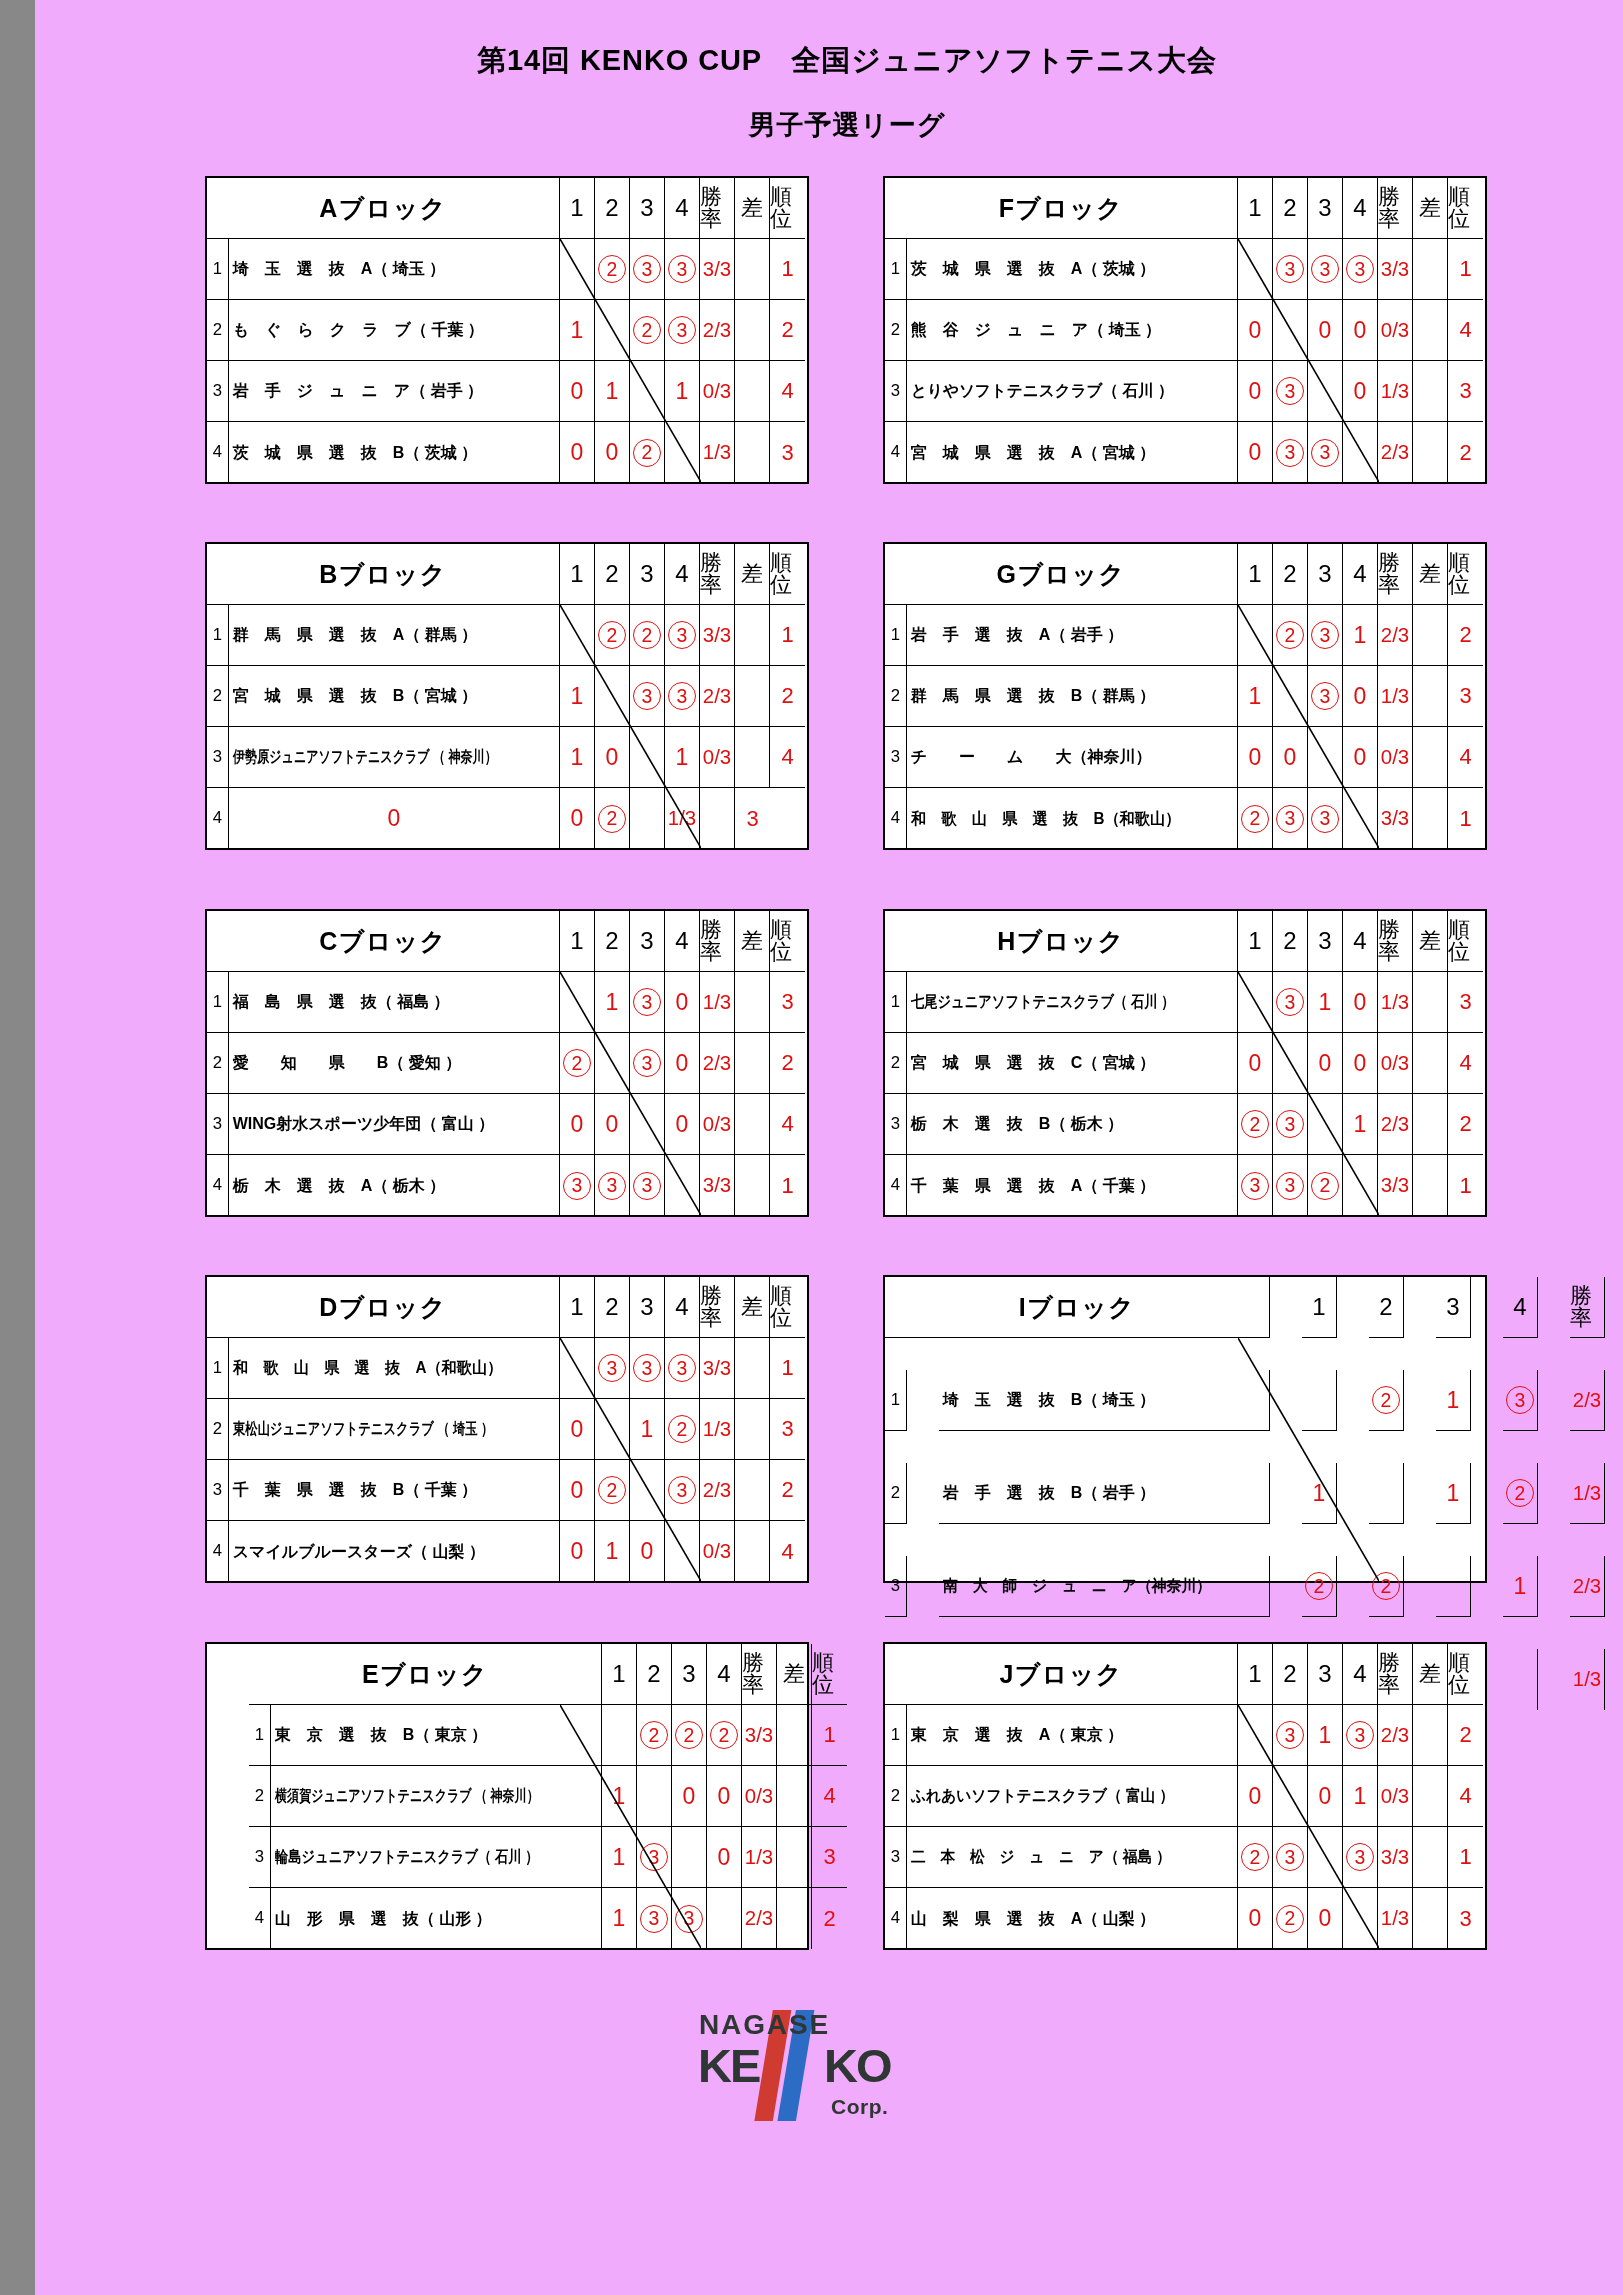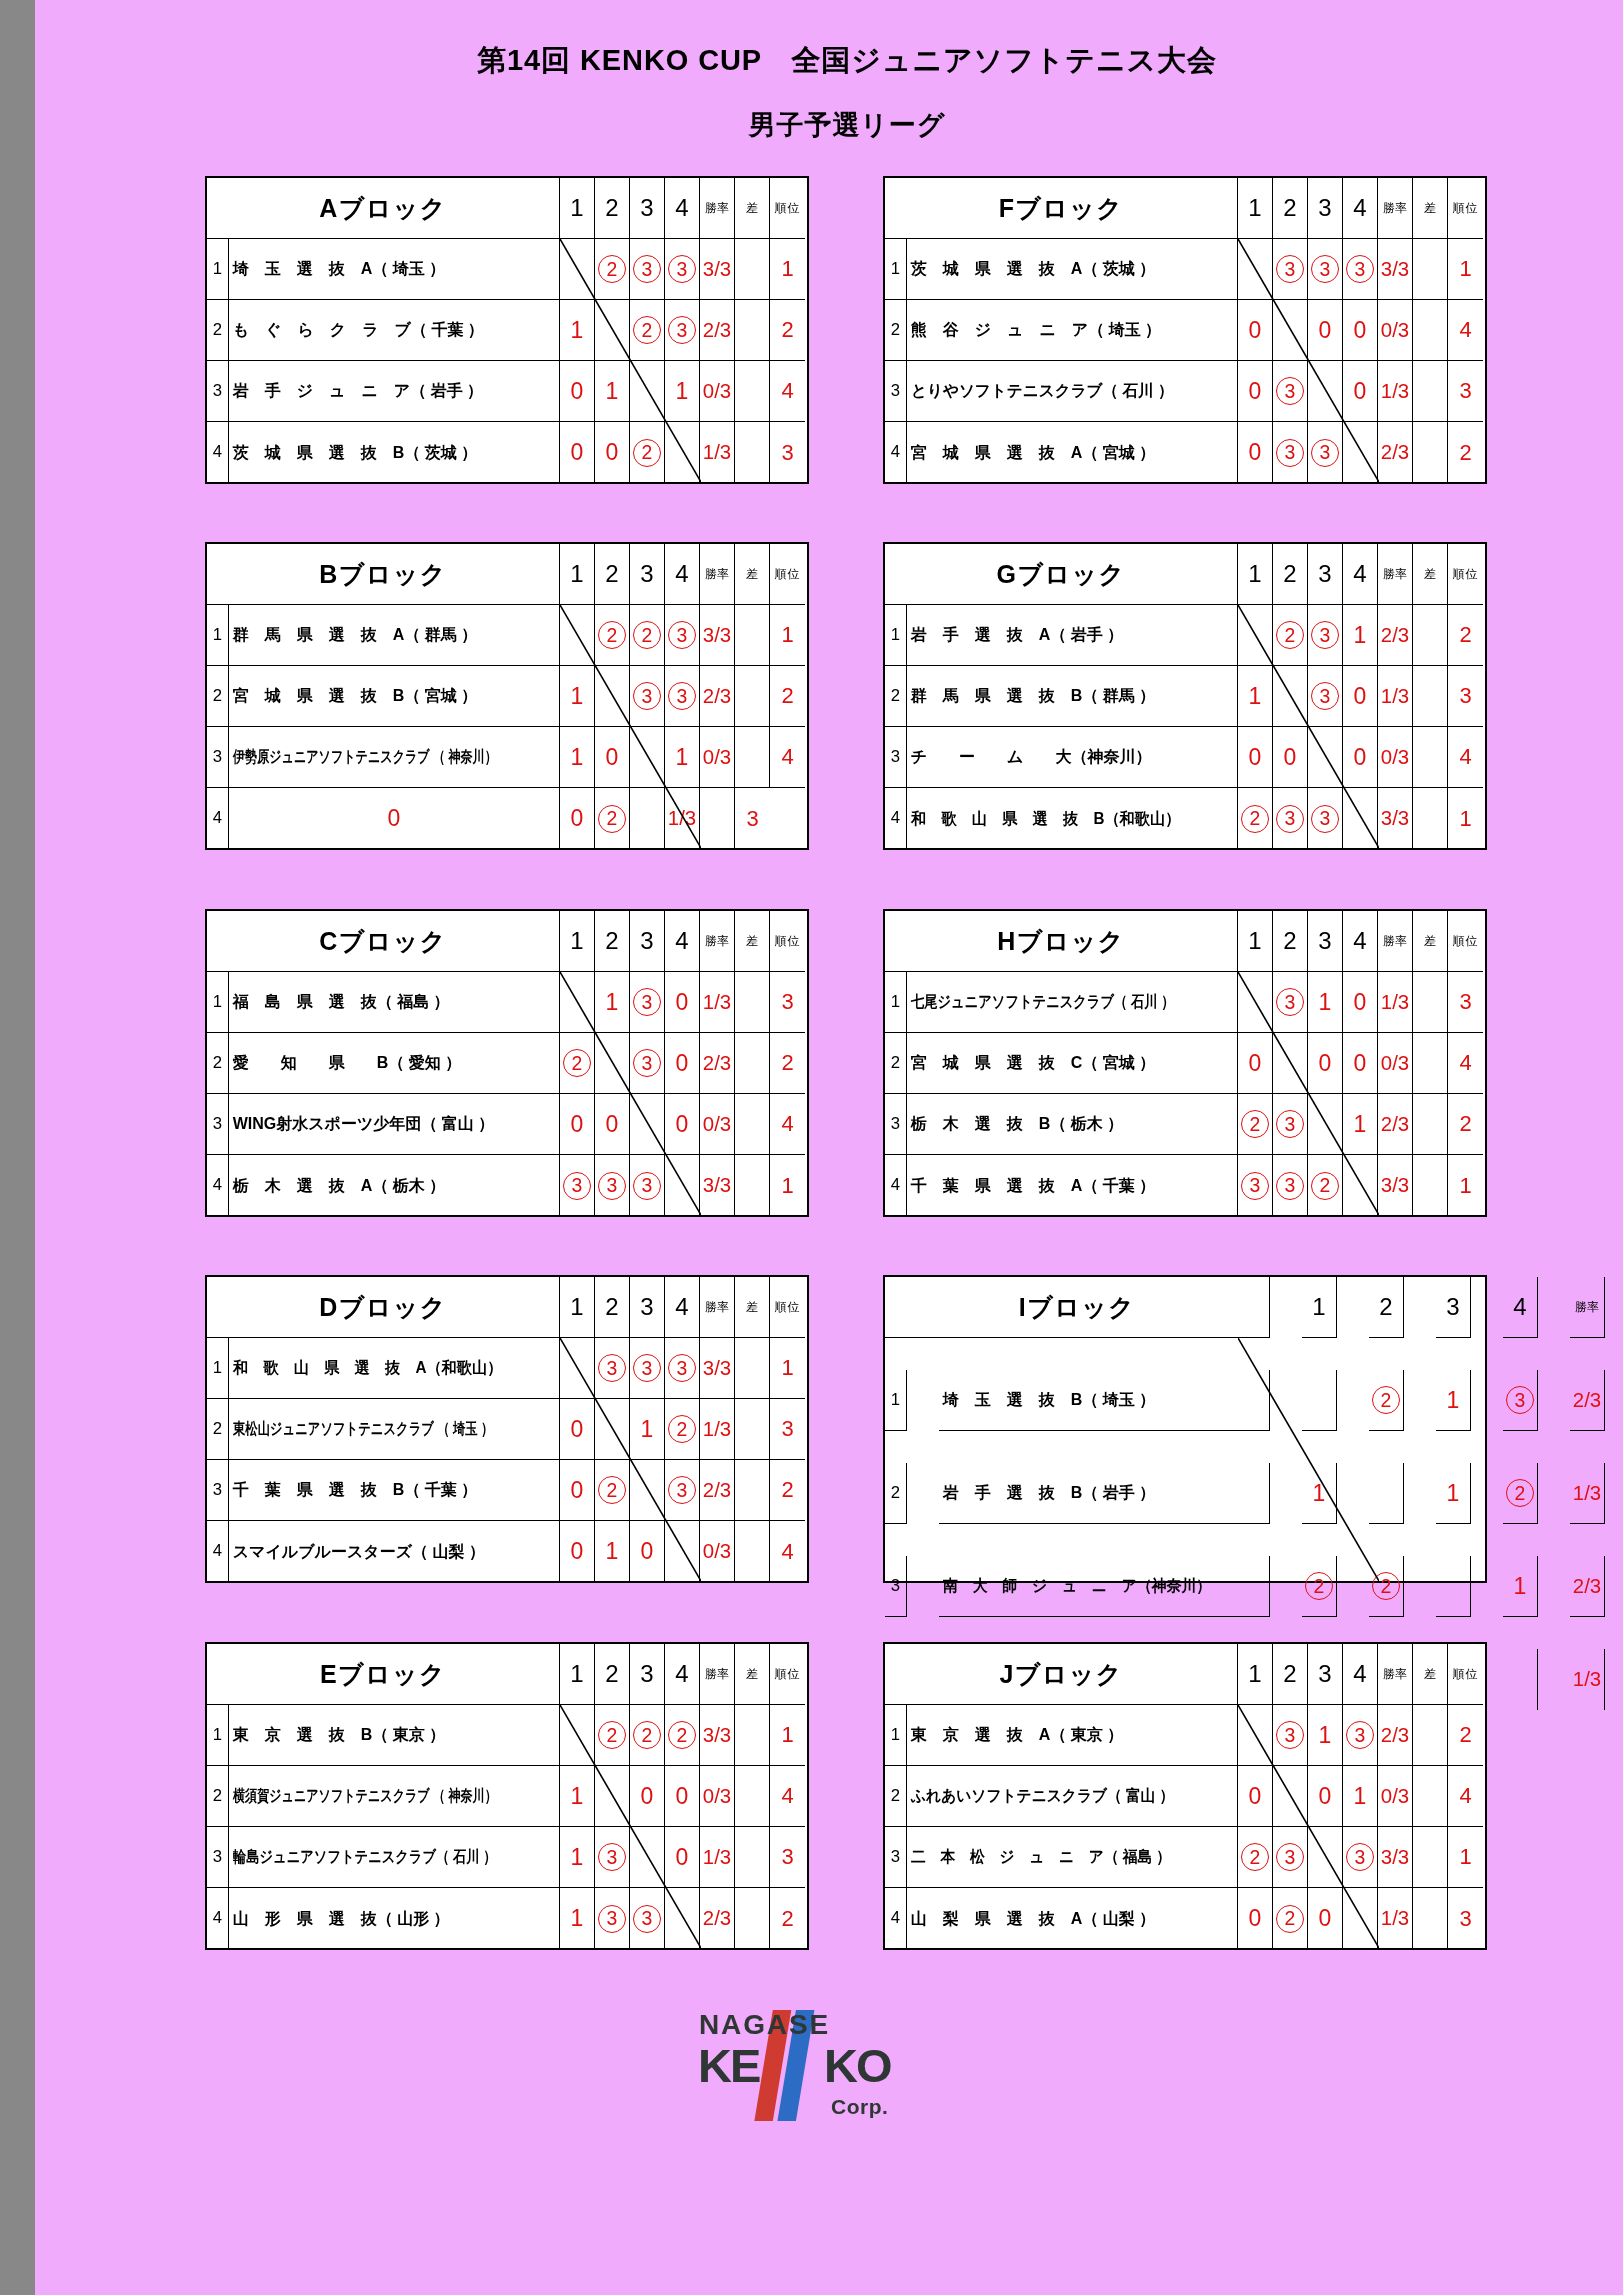--- a/index.html
+++ b/index.html
@@ -25,21 +25,21 @@
   }
   .c{
     border-right:1.4px solid #000;border-bottom:1.4px solid #000;
     display:flex;align-items:center;justify-content:center;
     box-sizing:border-box;overflow:visible;line-height:1;
   }
   .c.lastcol{border-right:none;}
   .c.lastrow{border-bottom:none;}
   .hlabel{grid-column:1/3;font-weight:bold;font-size:25px;letter-spacing:1.4px;}
   .hnum{font-size:24px;}
-  .hsmall{font-size:12px;letter-spacing:0;}
+  .hsmall{font-size:22px;letter-spacing:0;}
   .hsmall.wide{letter-spacing:0.9px;}
   .tno{font-size:16.7px;}
   .tname{justify-content:flex-start;padding-left:3.7px;font-weight:bold;font-size:16px;}
   .tname .nametext{display:inline-block;transform-origin:left center;white-space:pre;}
   .score{color:var(--red);font-size:23px;}
   .rate{color:var(--red);font-size:20.4px;}
   .diffc{color:var(--red);font-size:20.4px;}
   .rank{color:var(--red);font-size:22px;}
   .circ{
     display:inline-flex;align-items:center;justify-content:center;
@@ -329,21 +329,21 @@
         <div class="c score lastrow">1</div>
         <div class="c score lastrow">0</div>
         <div class="c score lastrow"></div>
         <div class="c rate lastrow">0/3</div>
         <div class="c diffc lastrow"></div>
         <div class="c rank lastcol lastrow">4</div>
         <svg class="diag" viewBox="0 0 304 524" preserveAspectRatio="none">
           <line x1="0" y1="0" x2="304" y2="524" stroke="#000" stroke-width="3.5"></line>
         </svg>
       </div>
-      <div class="tbl" style="left: 170px; top: 1642px;">
+      <div class="tbl" style="left: 170px; top: 1642px; padding-left: 42px;">
         <div class="c hlabel">Eブロック</div>
         <div class="c hnum">1</div>
         <div class="c hnum">2</div>
         <div class="c hnum">3</div>
         <div class="c hnum">4</div>
         <div class="c hsmall">勝率</div>
         <div class="c hsmall">差</div>
         <div class="c hsmall wide lastcol">順位</div>
         <div class="c tno">1</div>
         <div class="c tname">

